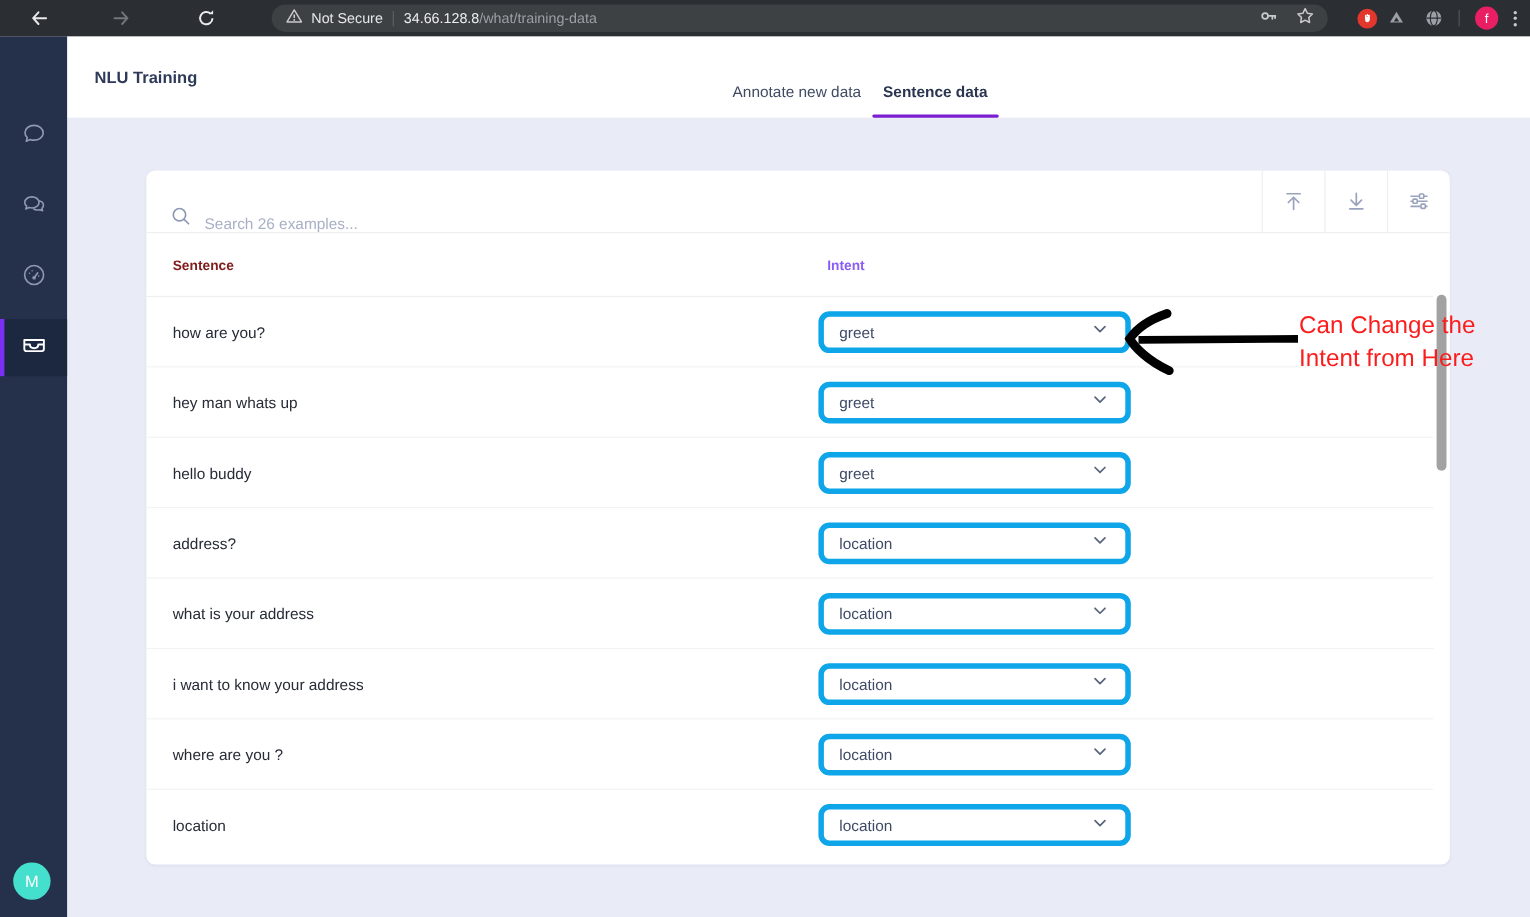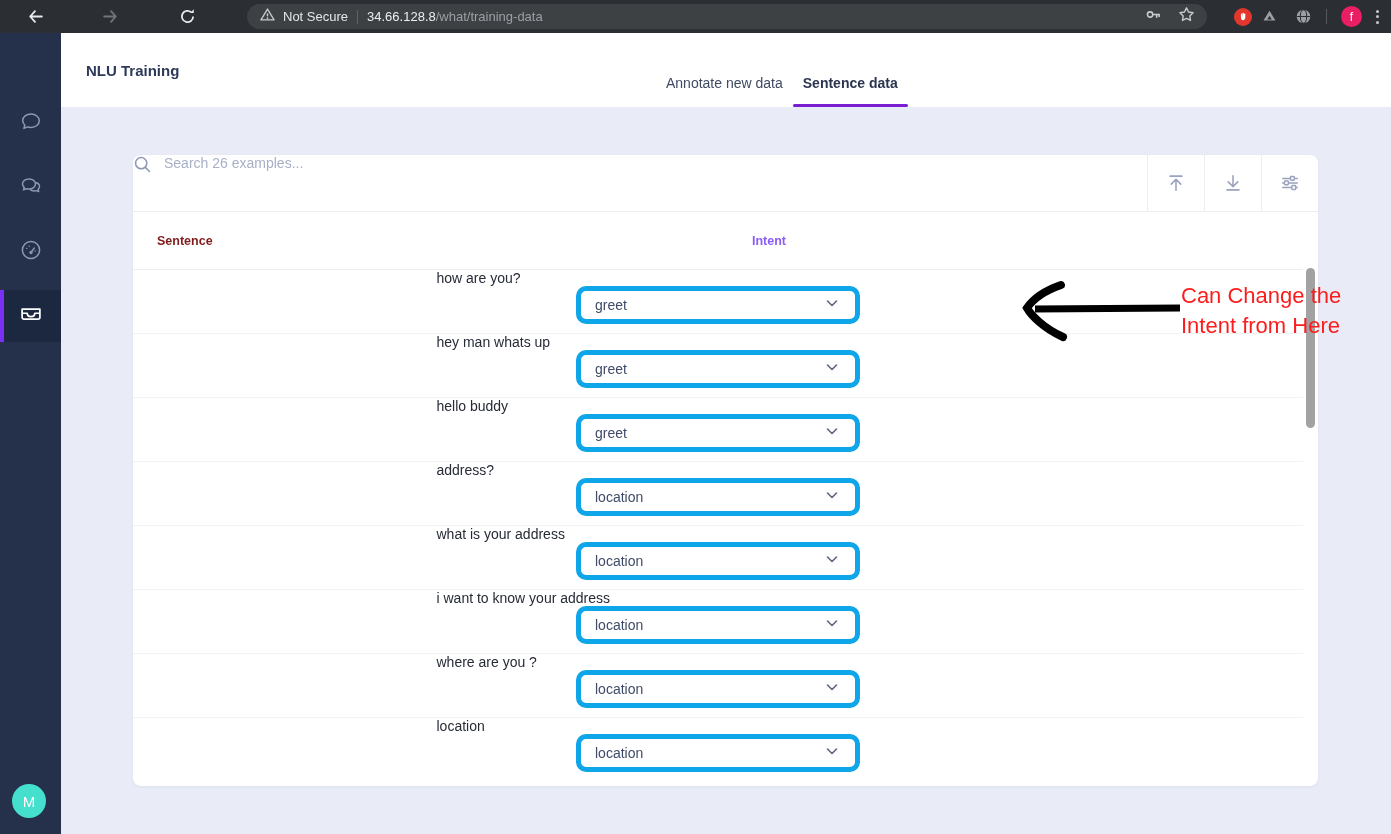--- a/index.html
+++ b/index.html
@@ -44,33 +44,33 @@
   .tab.active { font-weight:700; color:#2b3550; }
   .tab.active::after { content:""; position:absolute; left:0; bottom:0; width:100%; height:3px;
     background:#7a1ed2; border-radius:1.5px; }
 
   
   .main { position:absolute; left:61px; top:107px; width:1330px; height:727px; background:#e9ecf7; }
   .card { position:absolute; left:72px; top:48px; width:1185px; height:631px; background:#fff;
     border-radius:8px; box-shadow:0 1px 3px rgba(40,50,90,.06); }
 
   .card-toolbar { height:57px; display:flex; align-items:stretch; border-bottom:1px solid #ededf2; }
-  .search-box { flex:1; display:flex; align-items:flex-start; }
+  .search-box { flex:1; display:flex; align-items:flex-end; padding-left:22px; }
   .search-input { border:none; outline:none; flex:1; margin-left:12px; font-size:14px; color:#3e4a66;
     font-family:"Liberation Sans", sans-serif; background:transparent; }
   .search-input::placeholder { color:#a8b0c6; }
   .tb-btn { width:57px; display:flex; align-items:center; justify-content:center;
     border-left:1px solid #ededf2; cursor:pointer; }
 
   .thead { height:58px; display:flex; align-items:center; width:1170px; border-bottom:1px solid #ededf2; }
   .th-sentence { width:611px; padding-left:24px; font-size:12.5px; font-weight:700; color:#7f1d1d; }
   .th-intent { padding-left:8px; font-size:12.5px; font-weight:700; color:#8b5cf6; }
 
   .tbody { width:1170px; }
-  .trow { height:64px; display:flex; align-items:center; border-bottom:1px solid #f1f2f6;flex-direction:column; }
+  .trow { height:64px; display:flex; align-items:center; border-bottom:1px solid #f1f2f6; }
   .trow:last-child { border-bottom:none; }
   .cell-sentence { width:611px; padding-left:24px; font-size:14px; color:#262b36; cursor:pointer; }
   .cell-intent { flex:1; }
   .intent-select { width:284px; height:38px; border:5px solid #0ea5e9; border-radius:10px;
     display:flex; align-items:center; padding:0 16px 0 14px; cursor:pointer; background:#fff; }
   .intent-value { font-size:14px; color:#3e4a66; flex:1; }
 
   
   .scroll-thumb { position:absolute; left:1306px; top:268px; width:9px; height:160px;
     background:#a2a2a2; border-radius:5px; z-index:25; }

